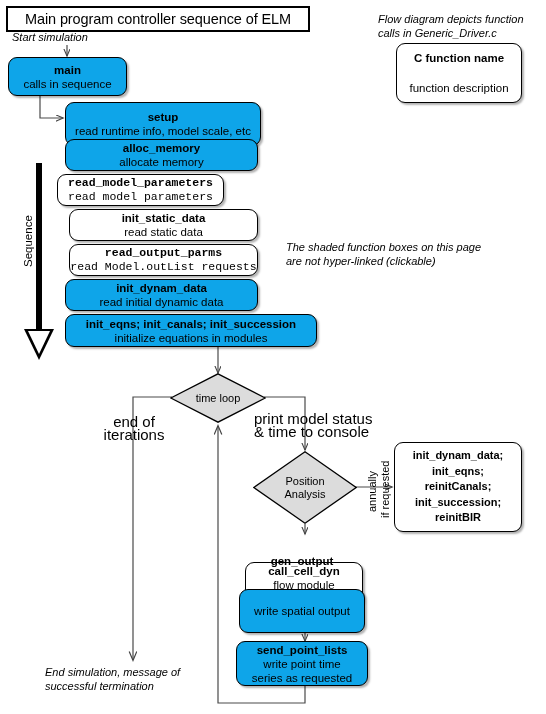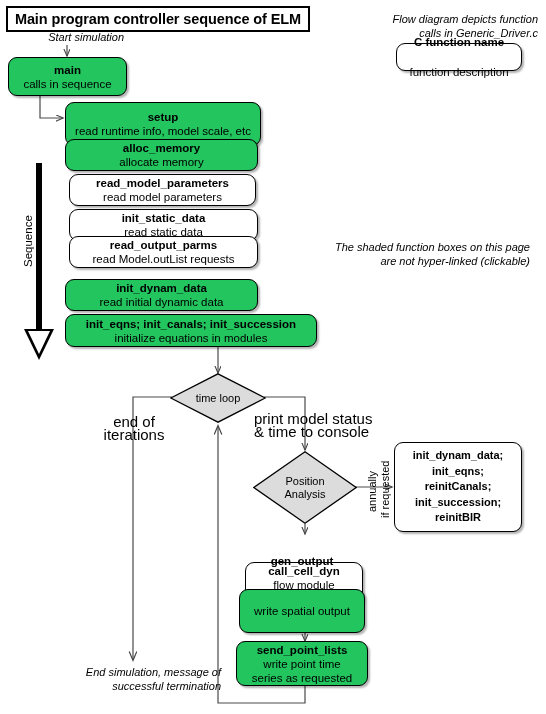--- a/index.html
+++ b/index.html
@@ -37,41 +37,41 @@
     height: 26px;
     border: 2px solid #000;
     background: #fff;
     box-sizing: border-box;
     display: flex;
     align-items: center;
     justify-content: center;
   }
   .title-box .t {
     font-size: 14.5px;
-    font-weight: bold;
+    font-weight: normal;
     letter-spacing: -0.1px;
     white-space: nowrap;
   }
 
   
   .fbox {
     position: absolute;
     box-sizing: border-box;
     border: 1.4px solid #000;
     border-radius: 9px;
     background: #ffffff;
     box-shadow: 2px 2px 2px rgba(0,0,0,0.30);
     display: flex;
     flex-direction: column;
     align-items: center;
     justify-content: center;
     text-align: center;
     padding: 1px 4px;
   }
-  .fbox.shaded { background: #22c55e; }
+  .fbox.shaded { background: #0ea5e9; }
   .fbox .fn {
     font-size: 11.5px;
     font-weight: bold;
     line-height: 14px;
     white-space: nowrap;
   }
   .fbox .fd {
     font-size: 11.5px;
     font-weight: normal;
     line-height: 14px;
@@ -124,21 +124,21 @@
     white-space: nowrap;
     z-index: 2;
   }
 
   
   .cap {
     position: absolute;
     font-size: 11px;
     font-style: italic;
     line-height: 14px;
-    text-align: right;
+    text-align: left;
     white-space: nowrap;
   }
   .lbl {
     position: absolute;
     font-size: 15px;
     line-height: 13.5px;
     text-align: center;
     white-space: nowrap;
   }
 
@@ -235,21 +235,21 @@
     </g>
   </svg>
 
   <div class="title-box">
     <span class="t">Main program controller sequence of ELM</span>
   </div>
 
   <div class="cap" style="left:378px; top:12px; width:160px;">Flow diagram depicts function</div>
   <div class="cap" style="left:378px; top:26px; width:160px;">calls in Generic_Driver.c</div>
 
-  <div class="fbox legend-box" style="left:396px; top:43px; width:126px; height:28px;gap:16px;">
+  <div class="fbox legend-box" style="left:396px; top:43px; width:126px; height:60px;gap:16px;">
     <span class="fn">C function name</span>
     <span class="fd">function description</span>
   </div>
 
   <div class="cap" style="left:12px; top:30px; width:112px;">Start simulation</div>
 
   <div class="seq-arrow">
     <div class="seq-shaft"></div>
     <div class="seq-head"></div>
     <div class="seq-head-inner"></div>
@@ -264,31 +264,31 @@
   <div class="fbox shaded" style="left:65px; top:102px; width:196px; height:44px;">
     <span class="fn">setup</span>
     <span class="fd">read runtime info, model scale, etc</span>
   </div>
 
   <div class="fbox shaded" style="left:65px; top:139px; width:193px; height:32px;">
     <span class="fn">alloc_memory</span>
     <span class="fd">allocate memory</span>
   </div>
 
-  <div class="fbox" style="left:69px; top:174px; width:187px; height:32px;">
+  <div class="fbox" style="left:57px; top:174px; width:167px; height:32px;font-family:Liberation Mono, monospace;">
     <span class="fn">read_model_parameters</span>
     <span class="fd">read model parameters</span>
   </div>
 
   <div class="fbox" style="left:69px; top:209px; width:189px; height:32px;">
     <span class="fn">init_static_data</span>
     <span class="fd">read static data</span>
   </div>
 
-  <div class="fbox" style="left:69px; top:236px; width:189px; height:32px;">
+  <div class="fbox" style="left:69px; top:244px; width:189px; height:32px;font-family:Liberation Mono, monospace;">
     <span class="fn">read_output_parms</span>
     <span class="fd">read Model.outList requests</span>
   </div>
 
   <div class="fbox shaded" style="left:65px; top:279px; width:193px; height:32px;">
     <span class="fn">init_dynam_data</span>
     <span class="fd">read initial dynamic data</span>
   </div>
 
   <div class="fbox shaded" style="left:65px; top:314px; width:252px; height:33px;">

